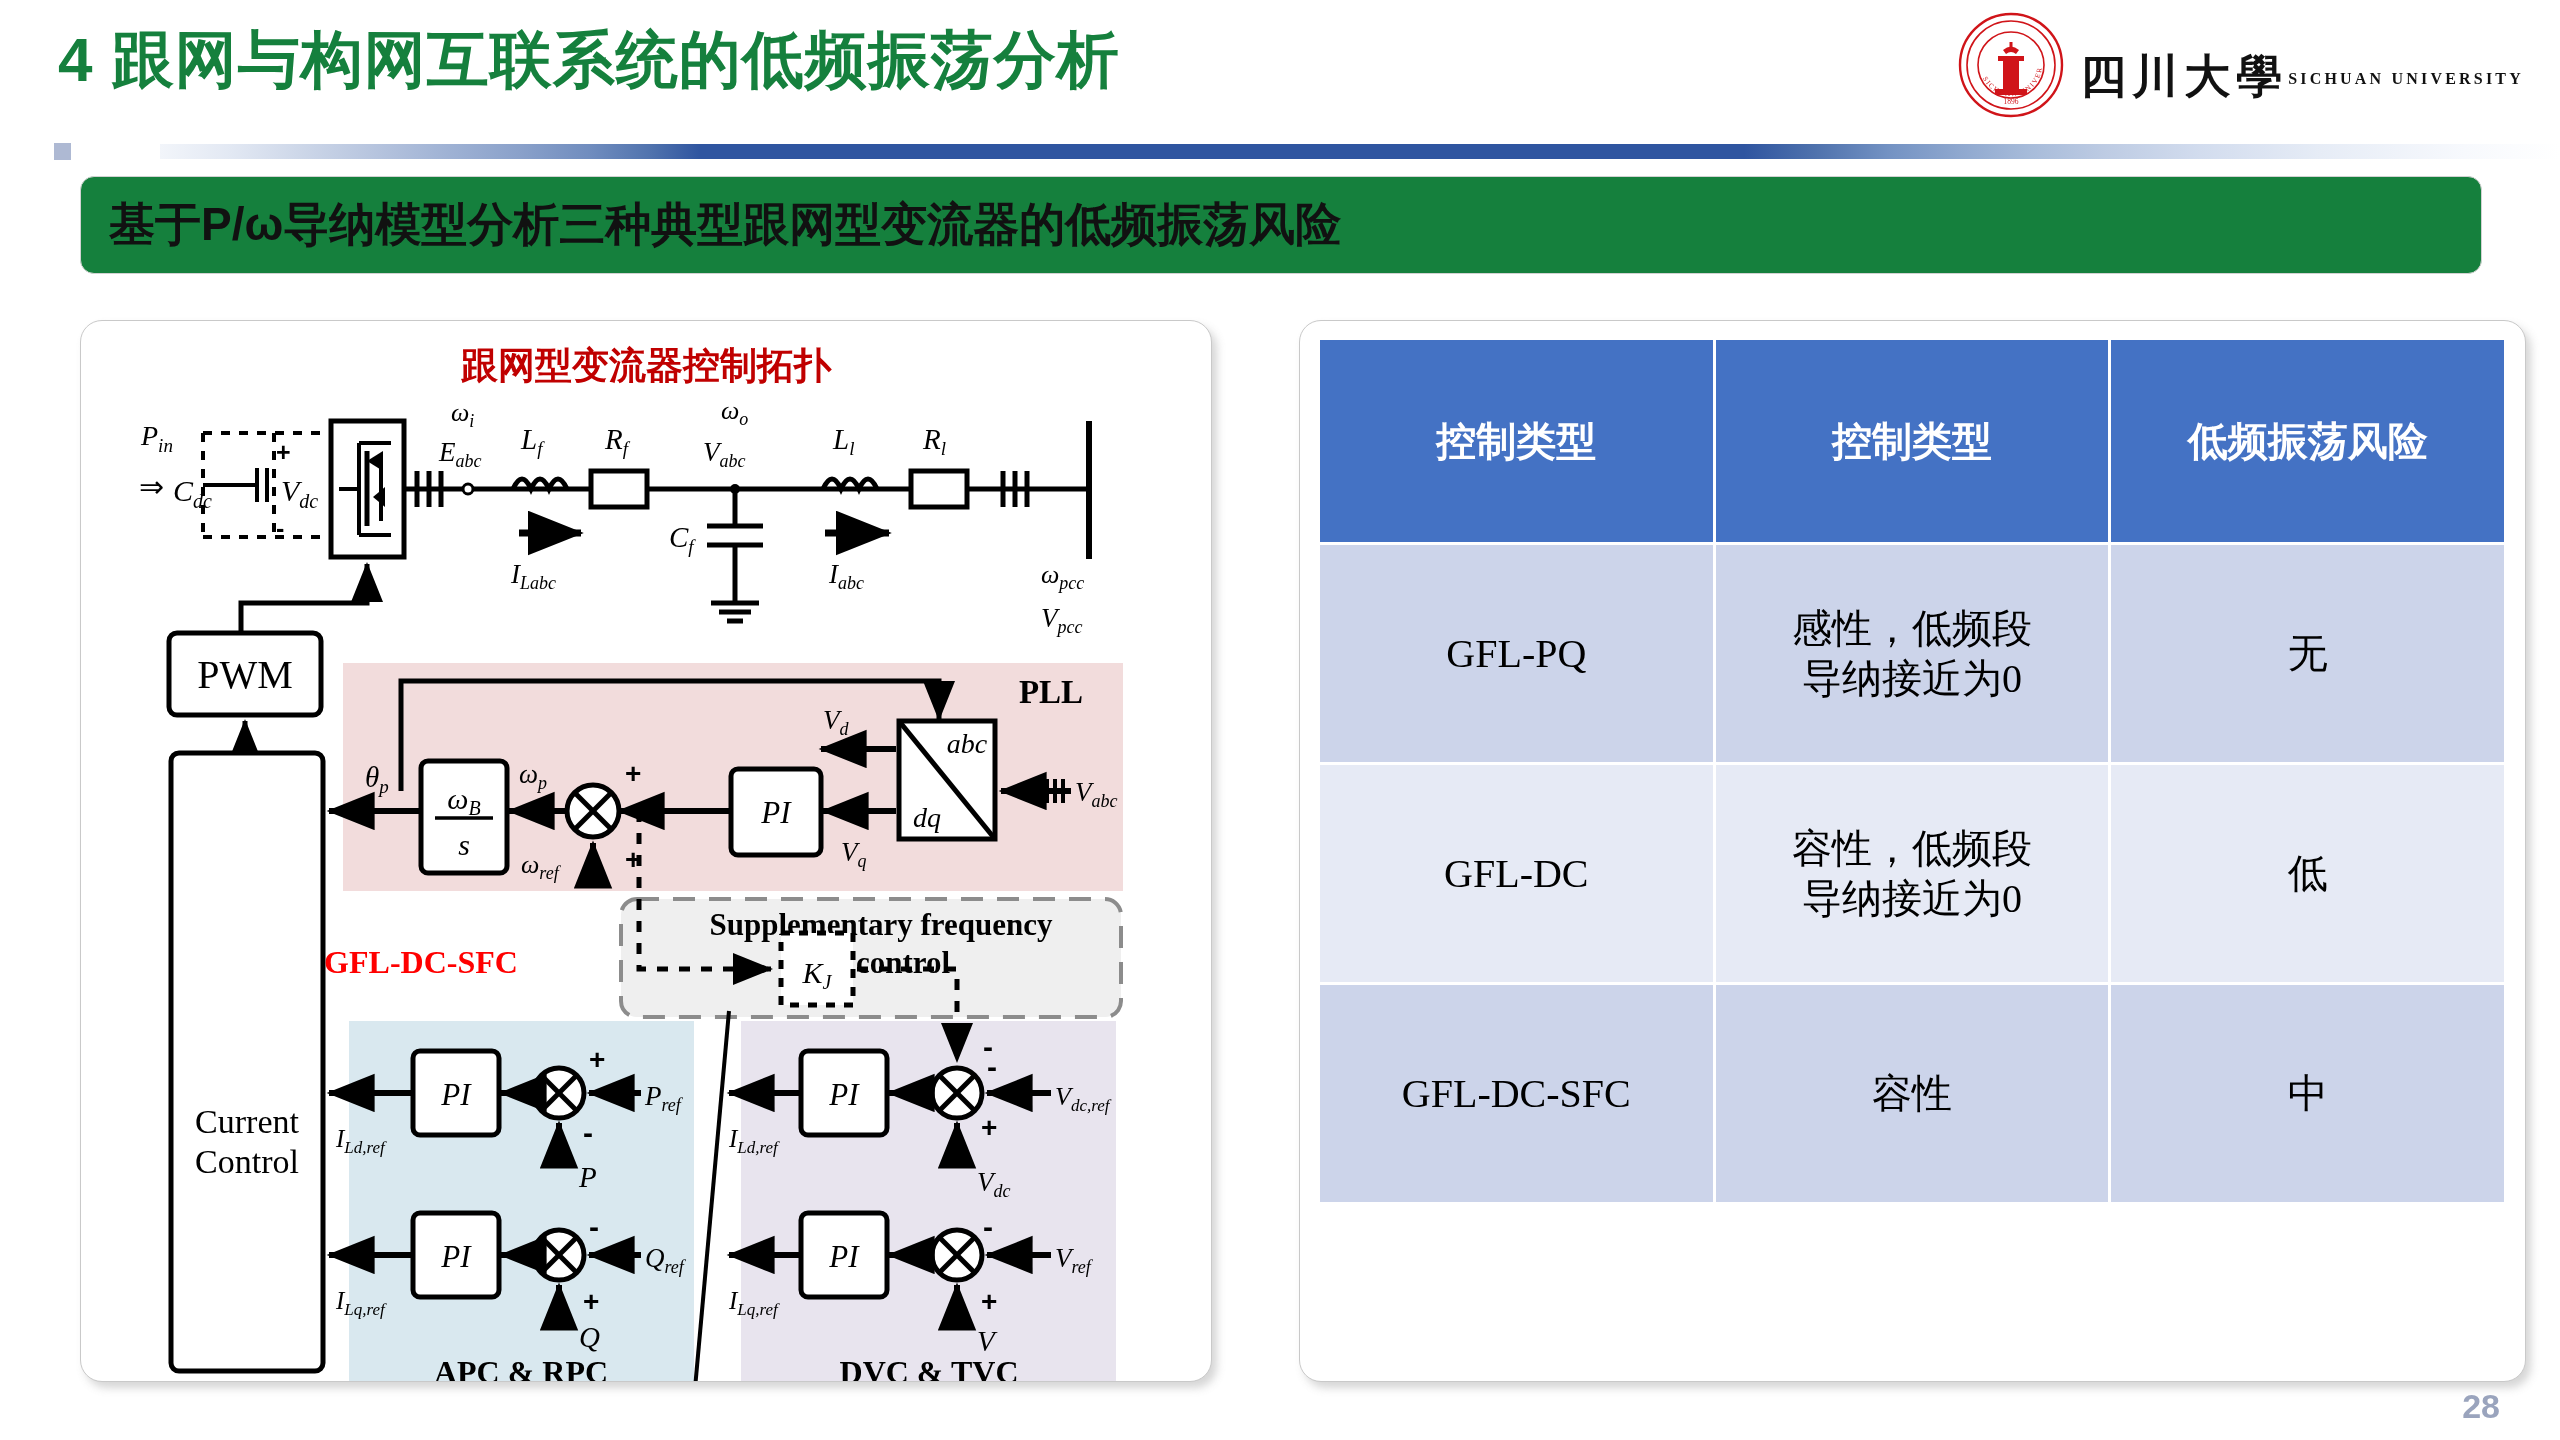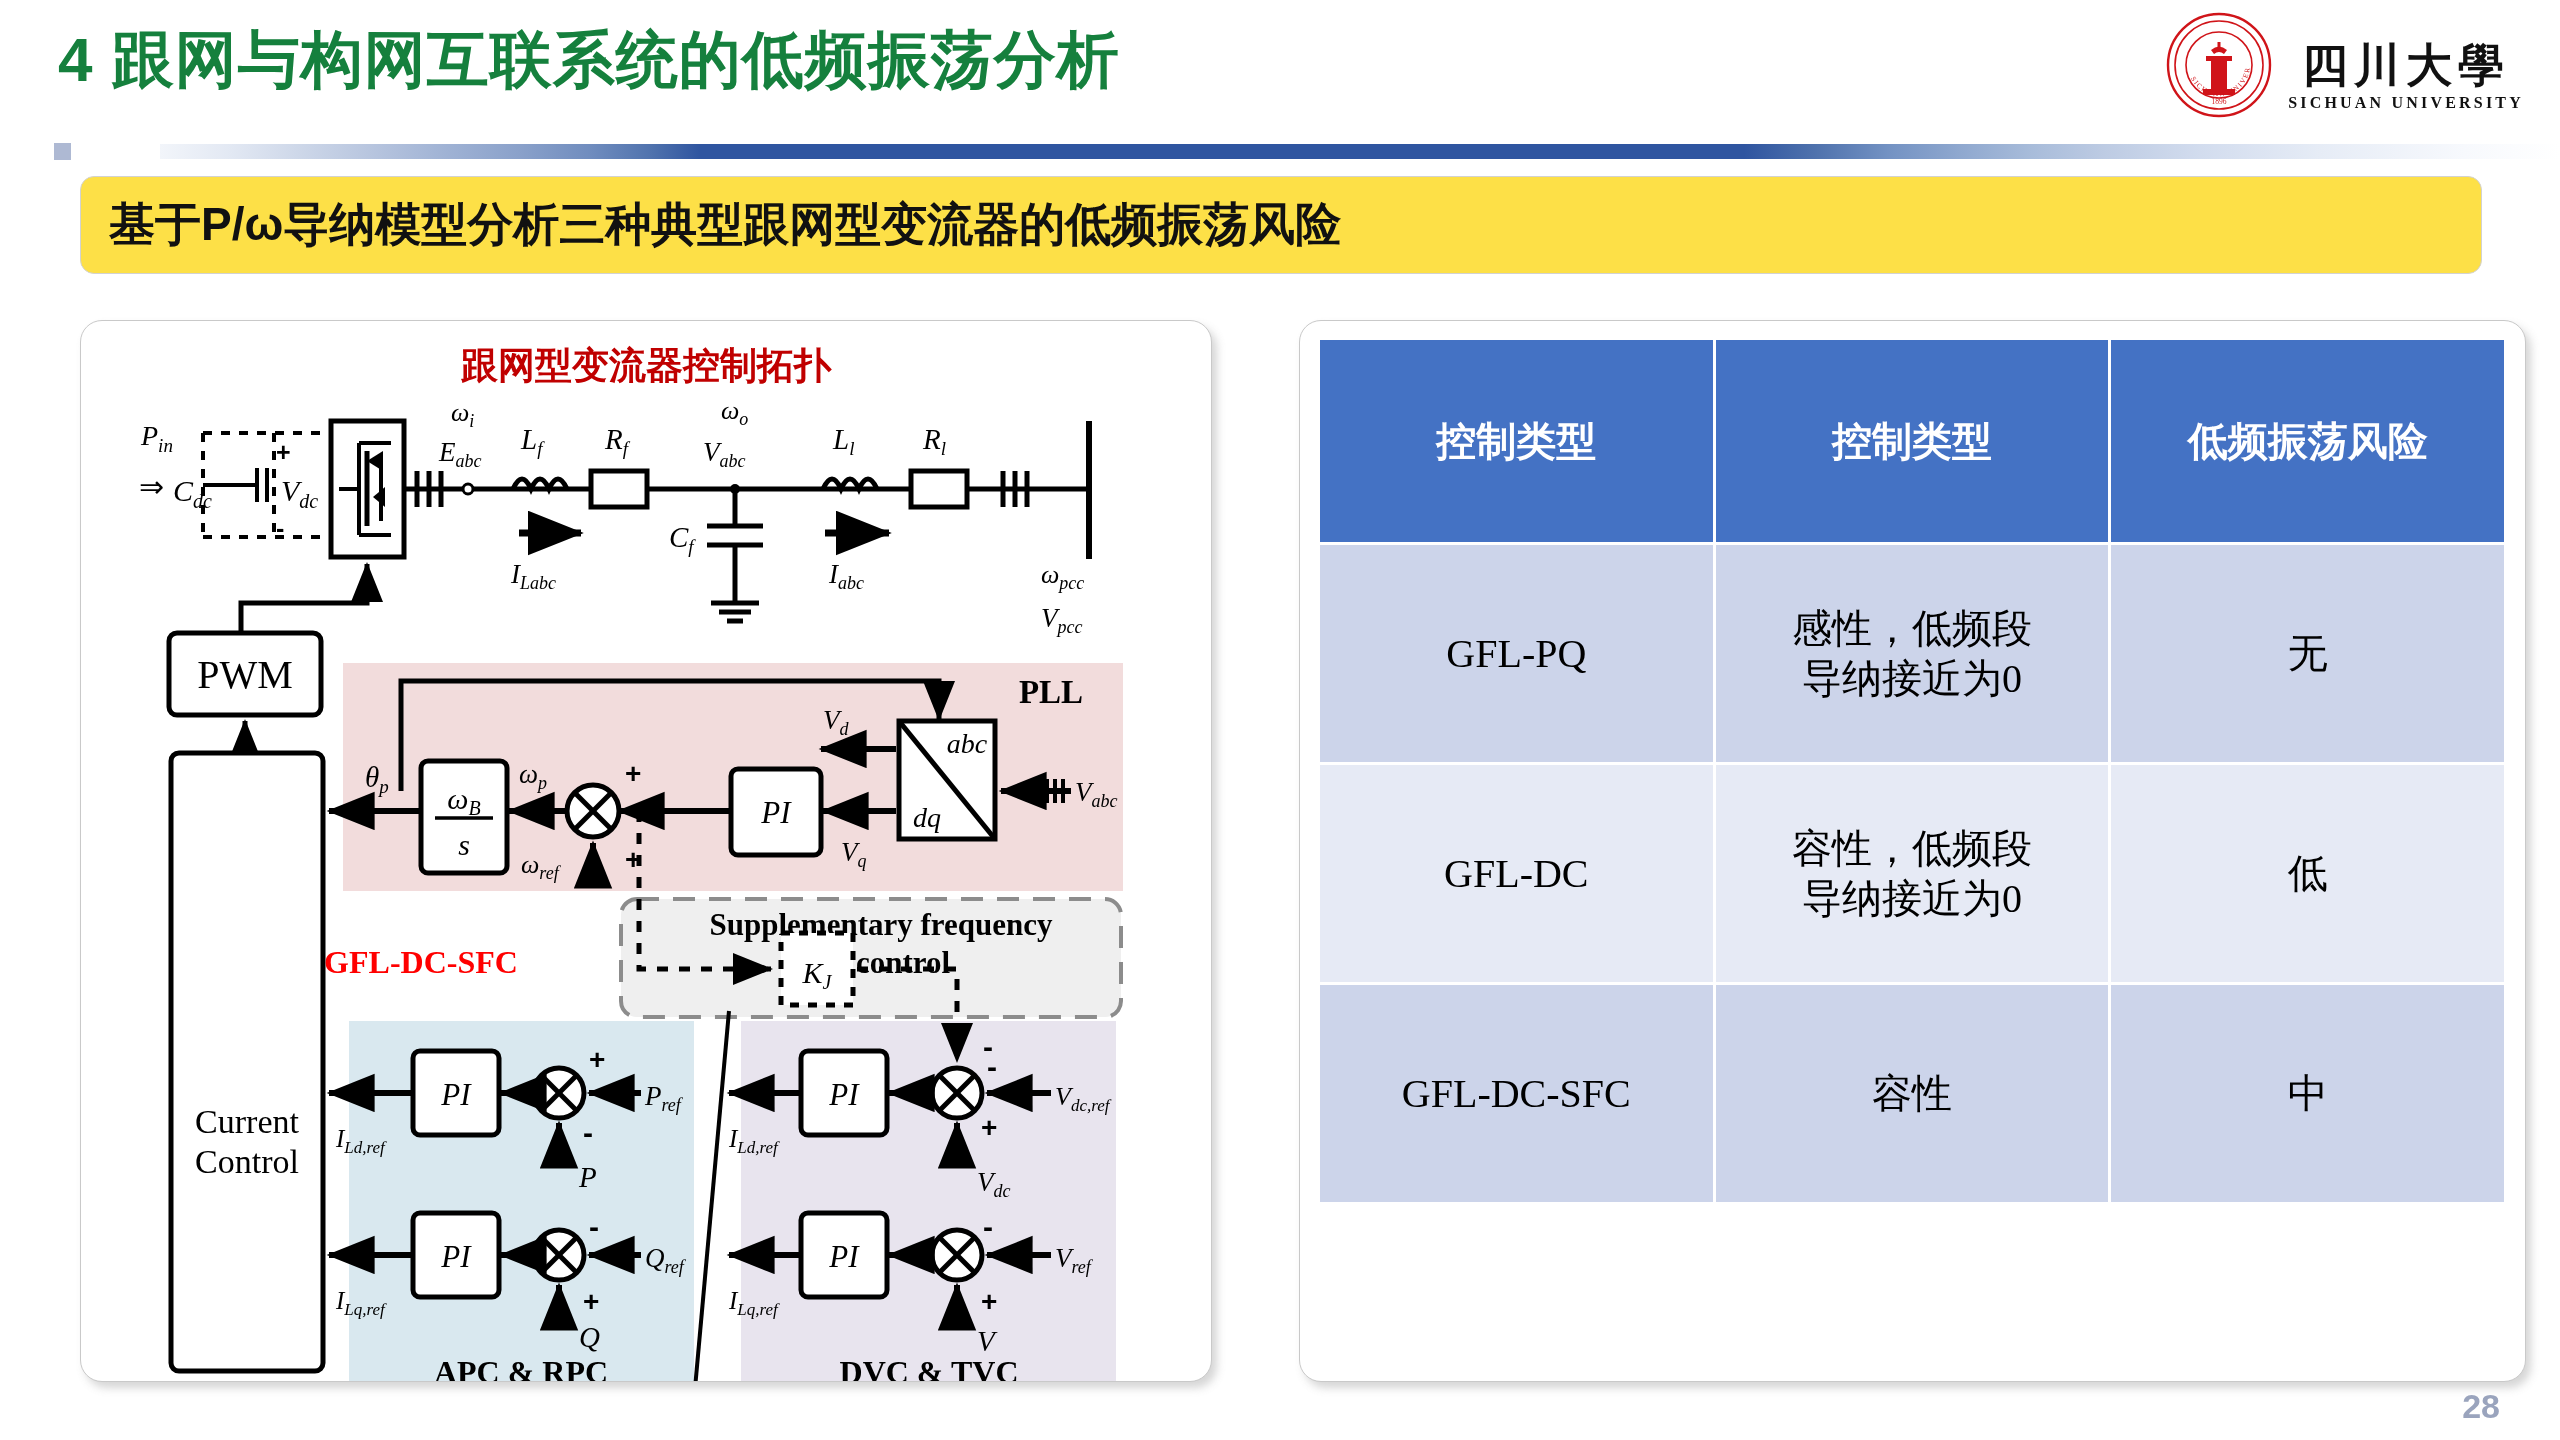--- a/index.html
+++ b/index.html
@@ -14,40 +14,40 @@
   #slide-title{
     position:absolute;left:58px;top:18px;
     font-size:62px;font-weight:bold;color:#15803d;
     letter-spacing:1px;white-space:nowrap;
   }
   #logo-block{
     position:absolute;right:36px;top:12px;
     display:flex;align-items:center;gap:16px;
   }
   #logo-seal{width:106px;height:106px;position:relative;}
-  #logo-wordmark{display:flex;flex-direction:column;align-items:center;margin-top:24px;}
+  #logo-wordmark{display:flex;flex-direction:row;align-items:center;margin-top:24px;}
   #logo-cn{font-family:"Liberation Serif",serif;font-size:46px;font-weight:bold;color:#111;letter-spacing:6px;line-height:1.05;}
   #logo-en{font-family:"Liberation Serif",serif;font-size:16px;font-weight:bold;color:#111;letter-spacing:3.2px;margin-top:4px;}
 
   
   #divider-wrap{position:absolute;left:0;top:140px;width:2560px;height:22px;}
   #divider-sq{position:absolute;left:54px;top:3px;width:17px;height:17px;background:#aeb9d3;}
   #divider-bar{
     position:absolute;left:160px;top:4px;width:2400px;height:15px;
     background:linear-gradient(to right,
       #f2f5fa 0%, #e2e8f3 3%, #ccd6e8 6%, #b6c4de 9%, #9fb2d4 12%,
       #8aa1ca 15%, #6f8cbe 18%, #4f72ad 20.5%, #2f55a0 22.5%,
       #2f55a0 66%, #4f72ad 69%, #7392c3 72%, #8fa8cf 75%,
       #a8bcda 78%, #bdcbe3 81%, #d2dcee 85%, #e6ecf6 90%, #f7f9fd 96%, #ffffff 100%);
   }
 
   
   #subtitle-box{
     position:absolute;left:80px;top:176px;width:2400px;height:96px;
-    background:#fde047;border:1px solid #d2d2d2;border-radius:14px;
+    background:#15803d;border:1px solid #d2d2d2;border-radius:14px;
     display:flex;align-items:center;
   }
   #subtitle-text{
     margin-left:28px;font-size:46px;font-weight:bold;color:#111;white-space:nowrap;
   }
 
   
   .panel{
     position:absolute;background:#fff;border:1px solid #c9c9c9;border-radius:22px;
     box-shadow:5px 6px 9px rgba(120,120,120,.30);

